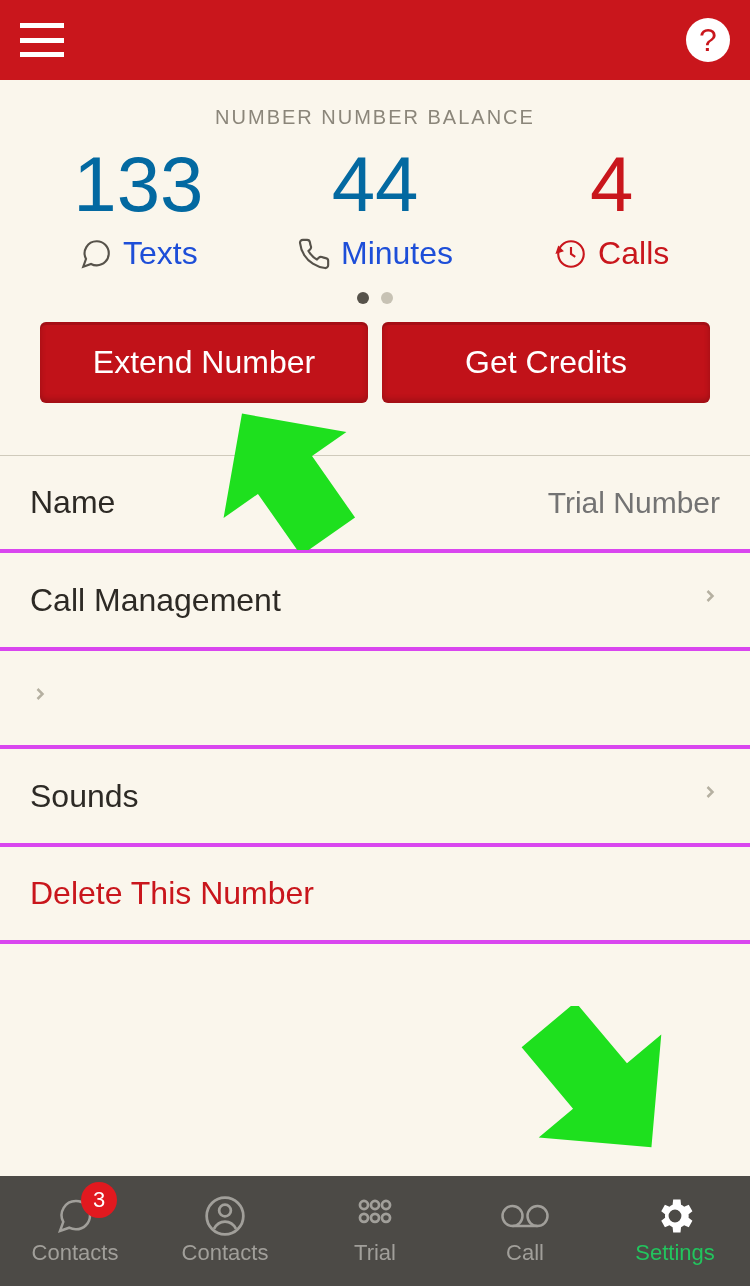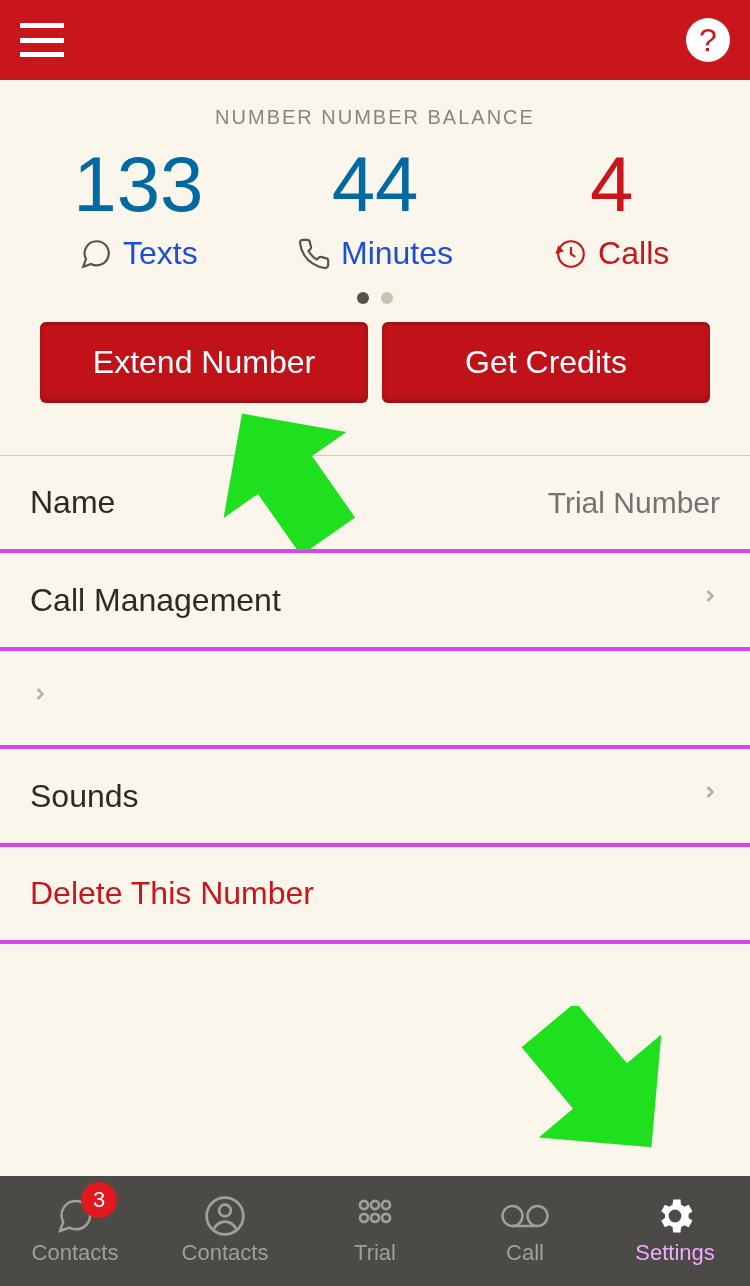--- a/index.html
+++ b/index.html
@@ -31,21 +31,21 @@
 
   .divider-strong { height:1px; background:#cfcabb; }
   .list { background:#faf6ec; }
   .row { display:flex; align-items:center; justify-content:space-between; padding: 28px 30px; border-bottom:4px solid #d946ef; font-size:32px; color:#2d2a25; cursor:pointer; }
   .row .value { color:#737373; font-size:30px; }
   .row.delete { color:#c9161c; }
   .chev { color:#b5b0a1; }
 
   .tabbar { position:absolute; bottom:0; left:0; right:0; height:110px; background:#4c4a46; display:flex; }
   .tab { flex:1; display:flex; flex-direction:column; align-items:center; justify-content:center; color:#a19f9a; font-size:22px; gap:4px; cursor:pointer; position:relative; }
-  .tab.active { color:#f0abfc;align-items:center; }
+  .tab.active { color:#22c55e;align-items:center; }
   .tab-icon { width:50px; height:40px; display:flex; align-items:center; justify-content:center; }
   .badge { position:absolute; top:6px; left:50%; transform:translateX(6px); background:#e1191f; color:#fff; border-radius:50%; width:36px; height:36px; display:flex; align-items:center; justify-content:center; font-size:22px; }
 
   .arrow { position:absolute; pointer-events:none; }
   .arrow.up { left:210px; top:400px; width:150px; height:150px; }
   .arrow.down { right:70px; bottom:120px; width:160px; height:160px; }
 </style>
 </head>
 <body>
 

